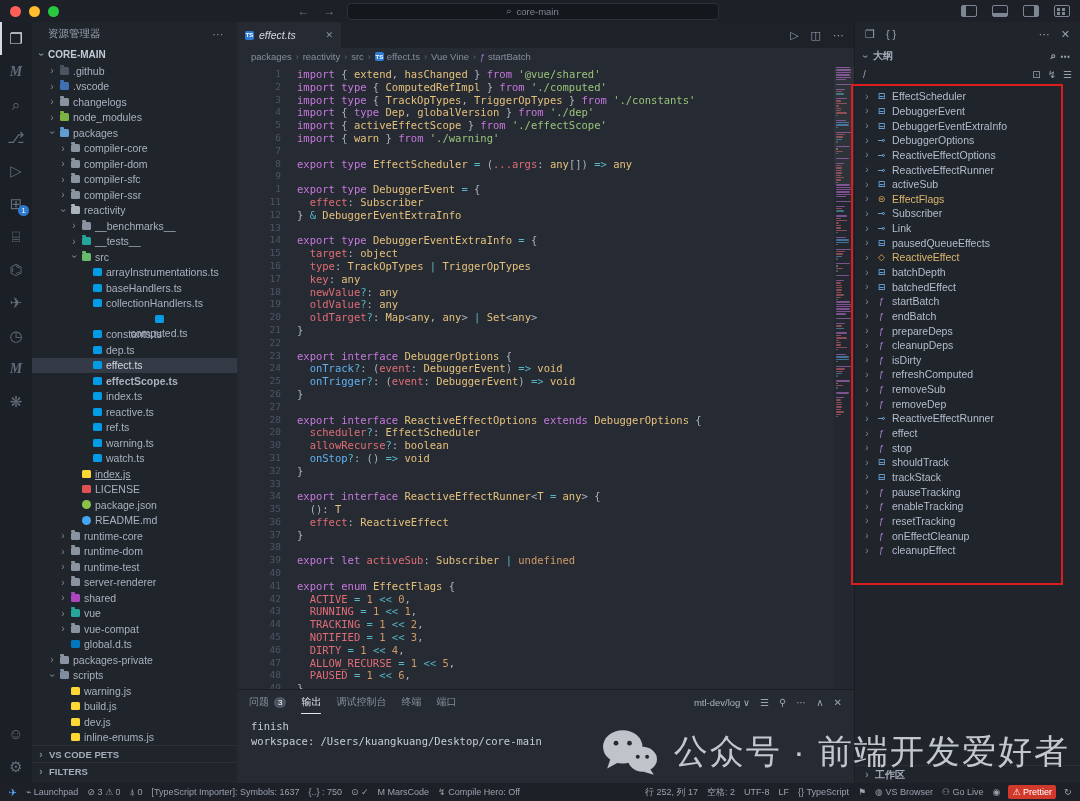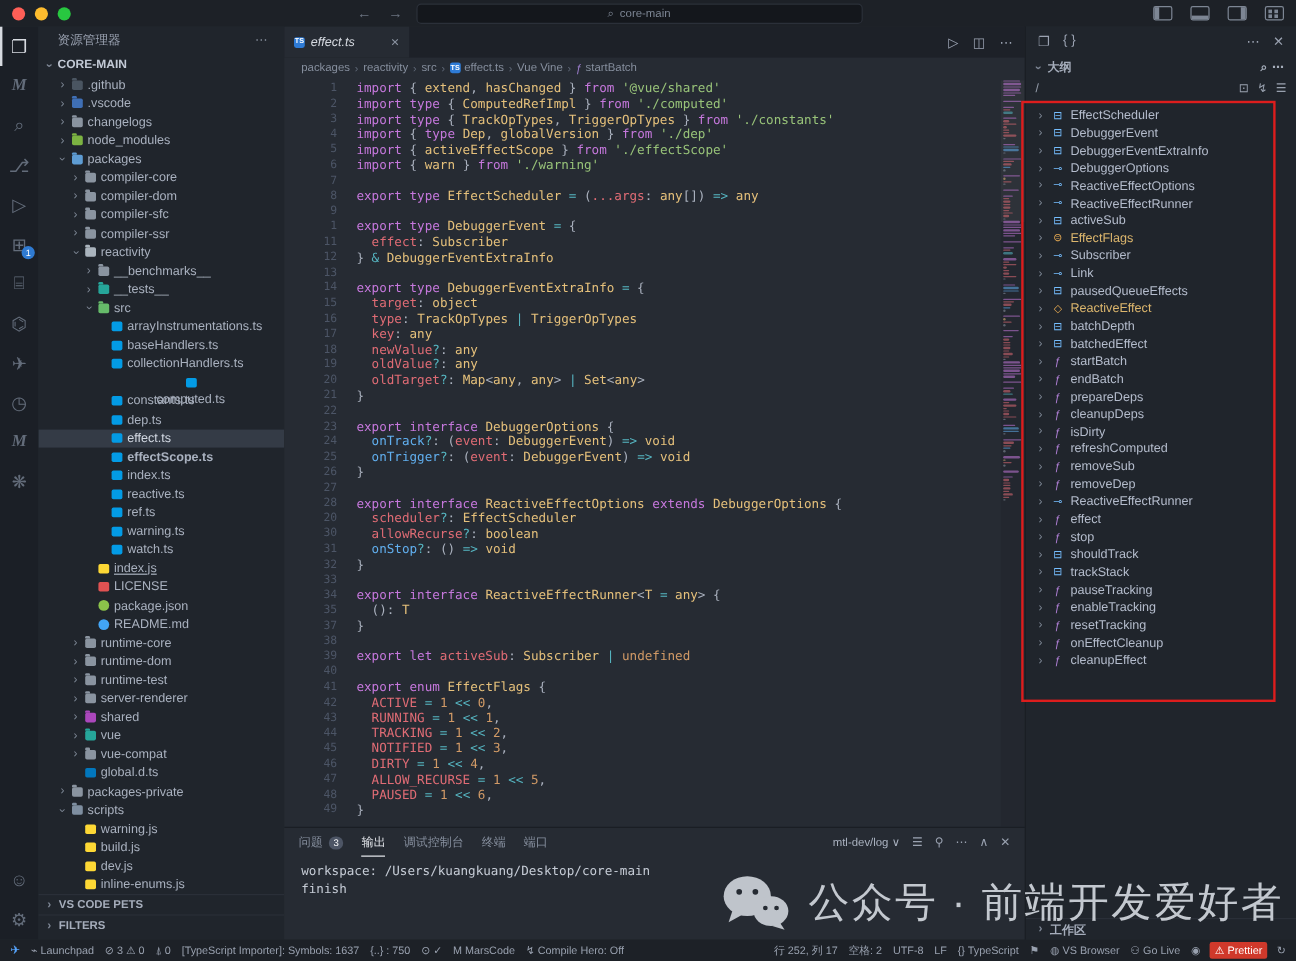--- a/index.html
+++ b/index.html
@@ -477,20 +477,21 @@
             <div class="code-line"><span class="ln">26</span><span class="lt"><span class="pl">}</span></span></div>
             <div class="code-line"><span class="ln">27</span><span class="lt"></span></div>
             <div class="code-line"><span class="ln">28</span><span class="lt"><span class="kw">export interface</span><span class="pl"> </span><span class="ty">ReactiveEffectOptions</span><span class="pl"> </span><span class="kw">extends</span><span class="pl"> </span><span class="ty">DebuggerOptions</span><span class="pl"> {</span></span></div>
             <div class="code-line"><span class="ln">20</span><span class="lt"><span class="pl">  </span><span class="vr">scheduler</span><span class="op">?</span><span class="pl">: </span><span class="ty">EffectScheduler</span></span></div>
             <div class="code-line"><span class="ln">30</span><span class="lt"><span class="pl">  </span><span class="vr">allowRecurse</span><span class="op">?</span><span class="pl">: </span><span class="ty">boolean</span></span></div>
             <div class="code-line"><span class="ln">31</span><span class="lt"><span class="pl">  </span><span class="fn">onStop</span><span class="op">?</span><span class="pl">: () </span><span class="op">=&gt;</span><span class="pl"> </span><span class="ty">void</span></span></div>
             <div class="code-line"><span class="ln">32</span><span class="lt"><span class="pl">}</span></span></div>
             <div class="code-line"><span class="ln">33</span><span class="lt"></span></div>
             <div class="code-line"><span class="ln">34</span><span class="lt"><span class="kw">export interface</span><span class="pl"> </span><span class="ty">ReactiveEffectRunner</span><span class="pl">&lt;</span><span class="ty">T</span><span class="op"> = </span><span class="ty">any</span><span class="pl">&gt; {</span></span></div>
             <div class="code-line"><span class="ln">35</span><span class="lt"><span class="pl">  (): </span><span class="ty">T</span></span></div>
+            <div class="code-line"><span class="ln">36</span><span class="lt"><span class="pl">  </span><span class="vr">effect</span><span class="pl">: </span><span class="ty">ReactiveEffect</span></span></div>
             <div class="code-line"><span class="ln">37</span><span class="lt"><span class="pl">}</span></span></div>
             <div class="code-line"><span class="ln">38</span><span class="lt"></span></div>
             <div class="code-line"><span class="ln">39</span><span class="lt"><span class="kw">export let</span><span class="pl"> </span><span class="vr">activeSub</span><span class="pl">: </span><span class="ty">Subscriber</span><span class="op"> | </span><span class="nm">undefined</span></span></div>
             <div class="code-line"><span class="ln">40</span><span class="lt"></span></div>
             <div class="code-line"><span class="ln">41</span><span class="lt"><span class="kw">export enum</span><span class="pl"> </span><span class="ty">EffectFlags</span><span class="pl"> {</span></span></div>
             <div class="code-line"><span class="ln">42</span><span class="lt"><span class="pl">  </span><span class="vr">ACTIVE</span><span class="op"> = </span><span class="nm">1</span><span class="op"> &lt;&lt; </span><span class="nm">0</span><span class="pl">,</span></span></div>
             <div class="code-line"><span class="ln">43</span><span class="lt"><span class="pl">  </span><span class="vr">RUNNING</span><span class="op"> = </span><span class="nm">1</span><span class="op"> &lt;&lt; </span><span class="nm">1</span><span class="pl">,</span></span></div>
             <div class="code-line"><span class="ln">44</span><span class="lt"><span class="pl">  </span><span class="vr">TRACKING</span><span class="op"> = </span><span class="nm">1</span><span class="op"> &lt;&lt; </span><span class="nm">2</span><span class="pl">,</span></span></div>
             <div class="code-line"><span class="ln">45</span><span class="lt"><span class="pl">  </span><span class="vr">NOTIFIED</span><span class="op"> = </span><span class="nm">1</span><span class="op"> &lt;&lt; </span><span class="nm">3</span><span class="pl">,</span></span></div>
             <div class="code-line"><span class="ln">46</span><span class="lt"><span class="pl">  </span><span class="vr">DIRTY</span><span class="op"> = </span><span class="nm">1</span><span class="op"> &lt;&lt; </span><span class="nm">4</span><span class="pl">,</span></span></div>
@@ -671,22 +672,22 @@
             <div class="panel-right">
               <span class="pdrop">mtl-dev/log  ∨</span>
               <span>☰</span>
               <span>⚲</span>
               <span>⋯</span>
               <span>∧</span>
               <span>✕</span>
             </div>
           </div>
         <div class="out-lines" id="out-lines">
+            <div>finish</div>
             <div>workspace: /Users/kuangkuang/Desktop/core-main</div>
-            <div>finish</div>
           </div>
       </div>
     </div>
 
     <div class="rightbar">
       <div class="rb-header">
         <span>❐</span>
         <span>{ }</span>
         <span class="rb-grow"></span>
         <span>⋯</span>

